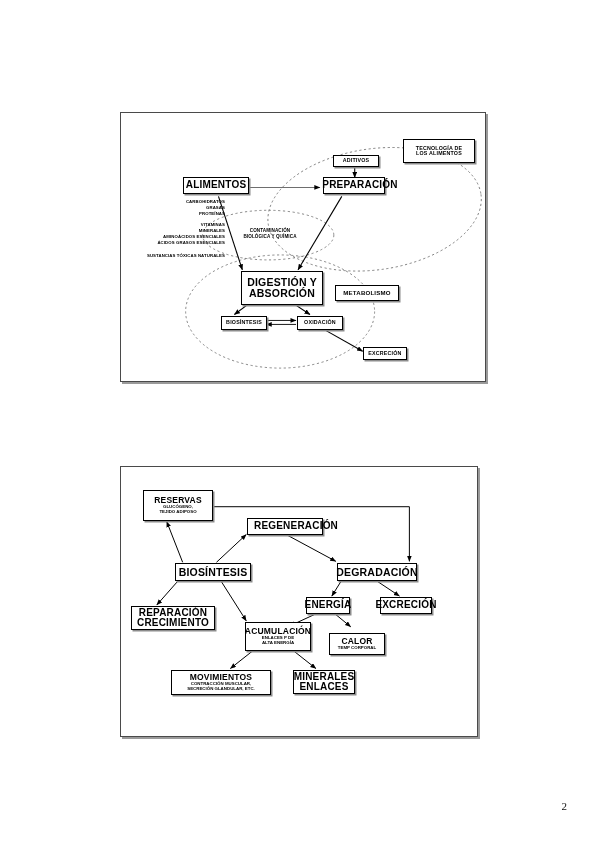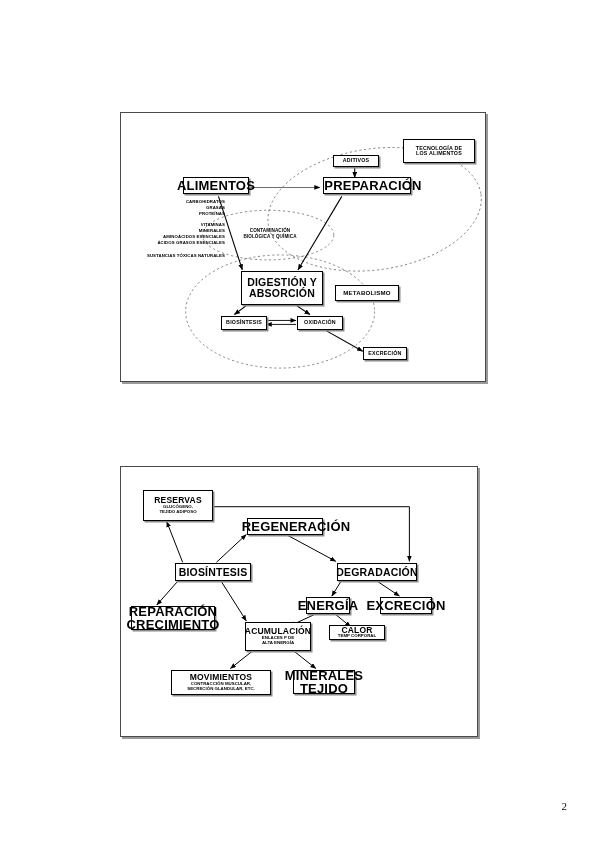--- a/index.html
+++ b/index.html
@@ -66,21 +66,21 @@
   }
   .node .t2 {
     font-size: 4.4px;
     font-weight: 700;
     letter-spacing: 0px;
     white-space: nowrap;
     line-height: 1.12;
   }
   .node.big .t1 { font-size: 10.5px; }
   .node.small .t1 { font-size: 6.1px; }
-  .node.mid .t1 { font-size: 13px; }
+  .node.mid .t1 { font-size: 10px; }
   .node.tiny .t1 { font-size: 5.3px; }
 
   
   .freelabel {
     position: absolute;
     font-size: 4.3px;
     font-weight: 700;
     letter-spacing: 0.1px;
     line-height: 1.42;
     white-space: nowrap;
@@ -139,21 +139,21 @@
         <line x1="146" y1="209" x2="176" y2="209" stroke="#000" stroke-width="0.9" marker-end="url(#ah1)"></line>
         <line x1="176" y1="213" x2="146" y2="213" stroke="#000" stroke-width="0.9" marker-end="url(#ah1)"></line>
 
         <line x1="204" y1="218" x2="243" y2="240" stroke="#000" stroke-width="1.1" marker-end="url(#ah1)"></line>
       </svg>
 
       <div class="node mid" id="n1-alimentos" style="left:62px; top:64px; width:66px; height:17px;">
         <span class="t1">ALIMENTOS</span>
       </div>
 
-      <div class="node mid" id="n1-preparacion" style="left:202px; top:64px; width:88px; height:17px;padding-left:14px;">
+      <div class="node mid" id="n1-preparacion" style="left:202px; top:64px; width:62px; height:17px;padding-left:14px;">
         <span class="t1">PREPARACIÓN</span>
       </div>
 
       <div class="node tiny" id="n1-aditivos" style="left:212px; top:42px; width:46px; height:12px;">
         <span class="t1">ADITIVOS</span>
       </div>
 
       <div class="node tiny" id="n1-tecnologia" style="left:282px; top:26px; width:72px; height:24px;">
         <span class="t1">TECNOLOGÍA DE</span>
         <span class="t1">LOS ALIMENTOS</span>
@@ -264,34 +264,34 @@
       <div class="node mid" id="n2-excrecion" style="left:259px; top:130px; width:52px; height:17px;">
         <span class="t1">EXCRECIÓN</span>
       </div>
 
       <div class="node" id="n2-acumulacion" style="left:124px; top:155px; width:66px; height:29px;">
         <span class="t1">ACUMULACIÓN</span>
         <span class="t2">ENLACES P DE</span>
         <span class="t2">ALTA ENERGÍA</span>
       </div>
 
-      <div class="node" id="n2-calor" style="left:208px; top:158px; width:56px; height:15px;">
+      <div class="node" id="n2-calor" style="left:208px; top:166px; width:56px; height:22px;">
         <span class="t1">CALOR</span>
         <span class="t2">TEMP CORPORAL</span>
       </div>
 
       <div class="node" id="n2-movimientos" style="left:50px; top:203px; width:100px; height:25px;">
         <span class="t1">MOVIMIENTOS</span>
         <span class="t2">CONTRACCIÓN MUSCULAR,</span>
         <span class="t2">SECRECIÓN GLANDULAR, ETC.</span>
       </div>
 
       <div class="node mid" id="n2-transporte" style="left:172px; top:203px; width:62px; height:24px;">
         <span class="t1">MINERALES</span>
-        <span class="t1">TEJIDO</span>
+        <span class="t1">ENLACES</span>
       </div>
 
     </div>
   </div>
 
   <div id="page-number">2</div>
 
 </div>
 
 </body></html>

